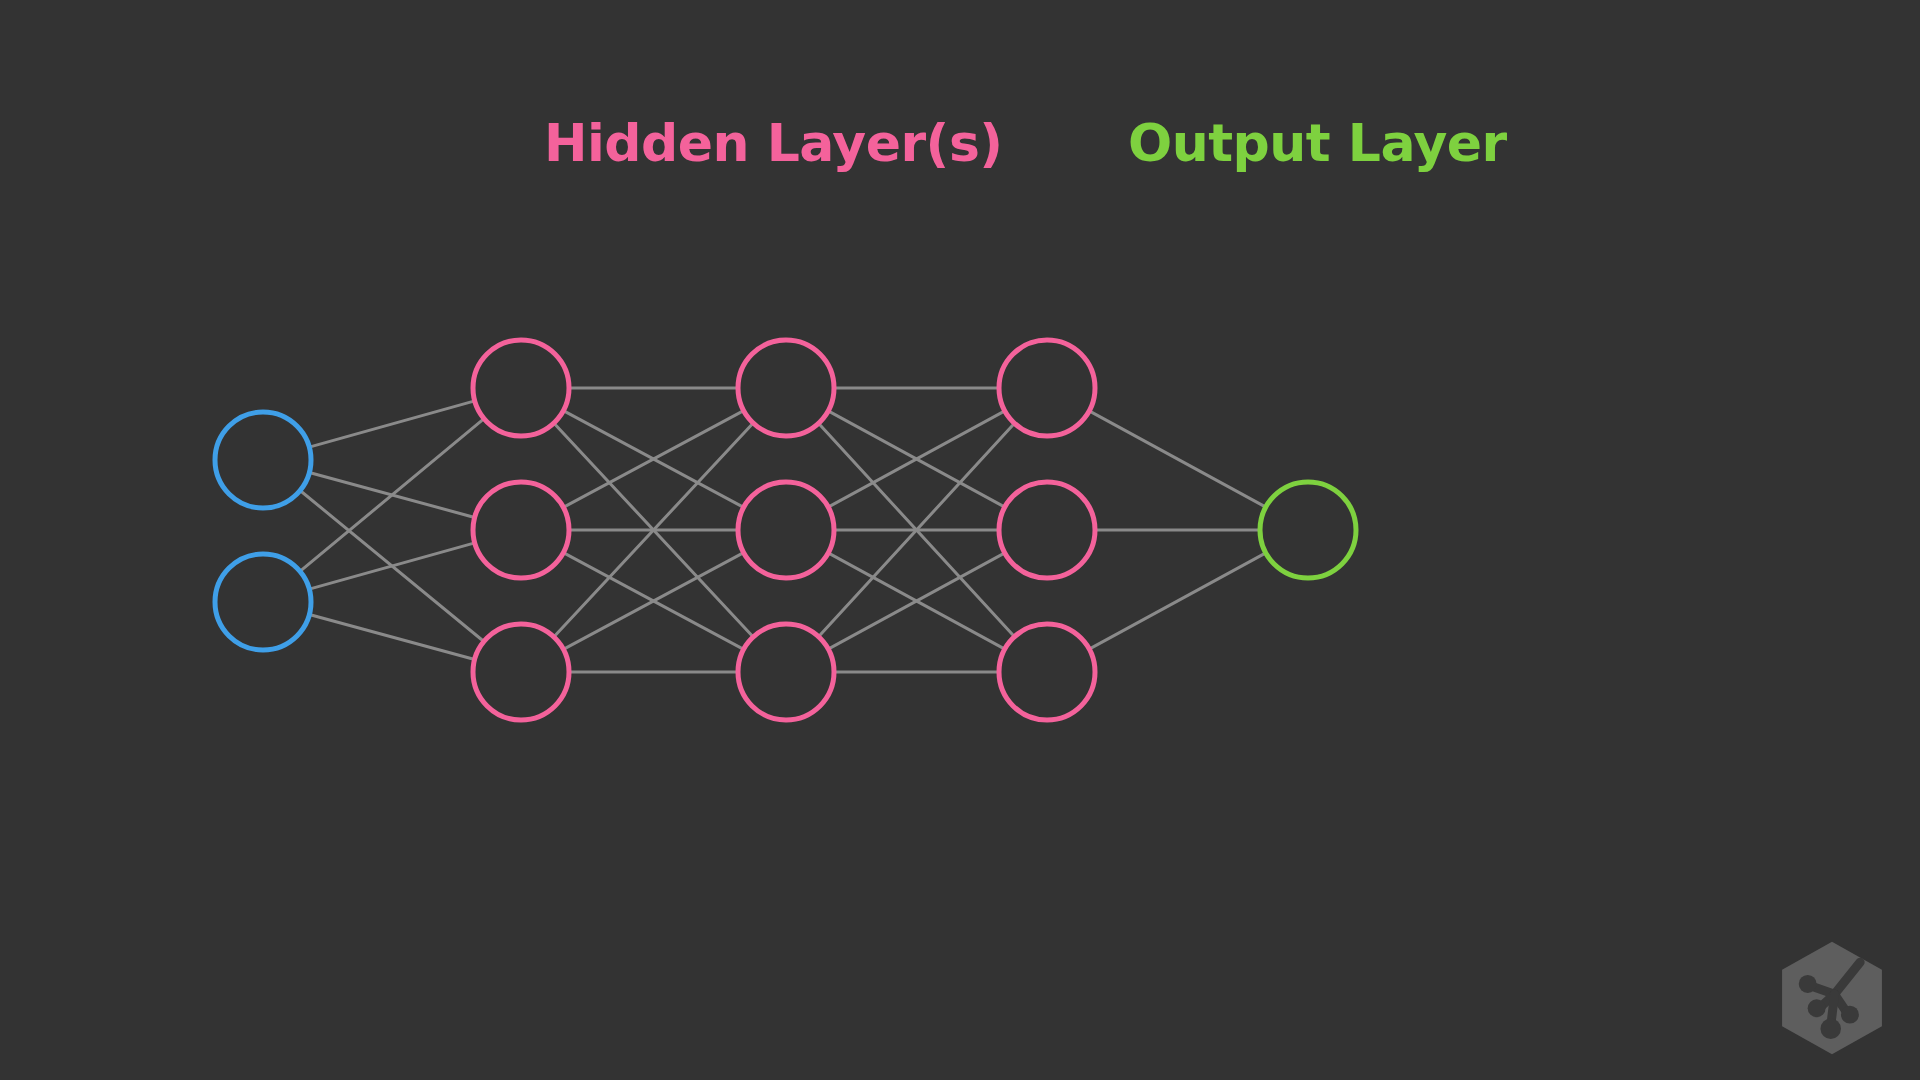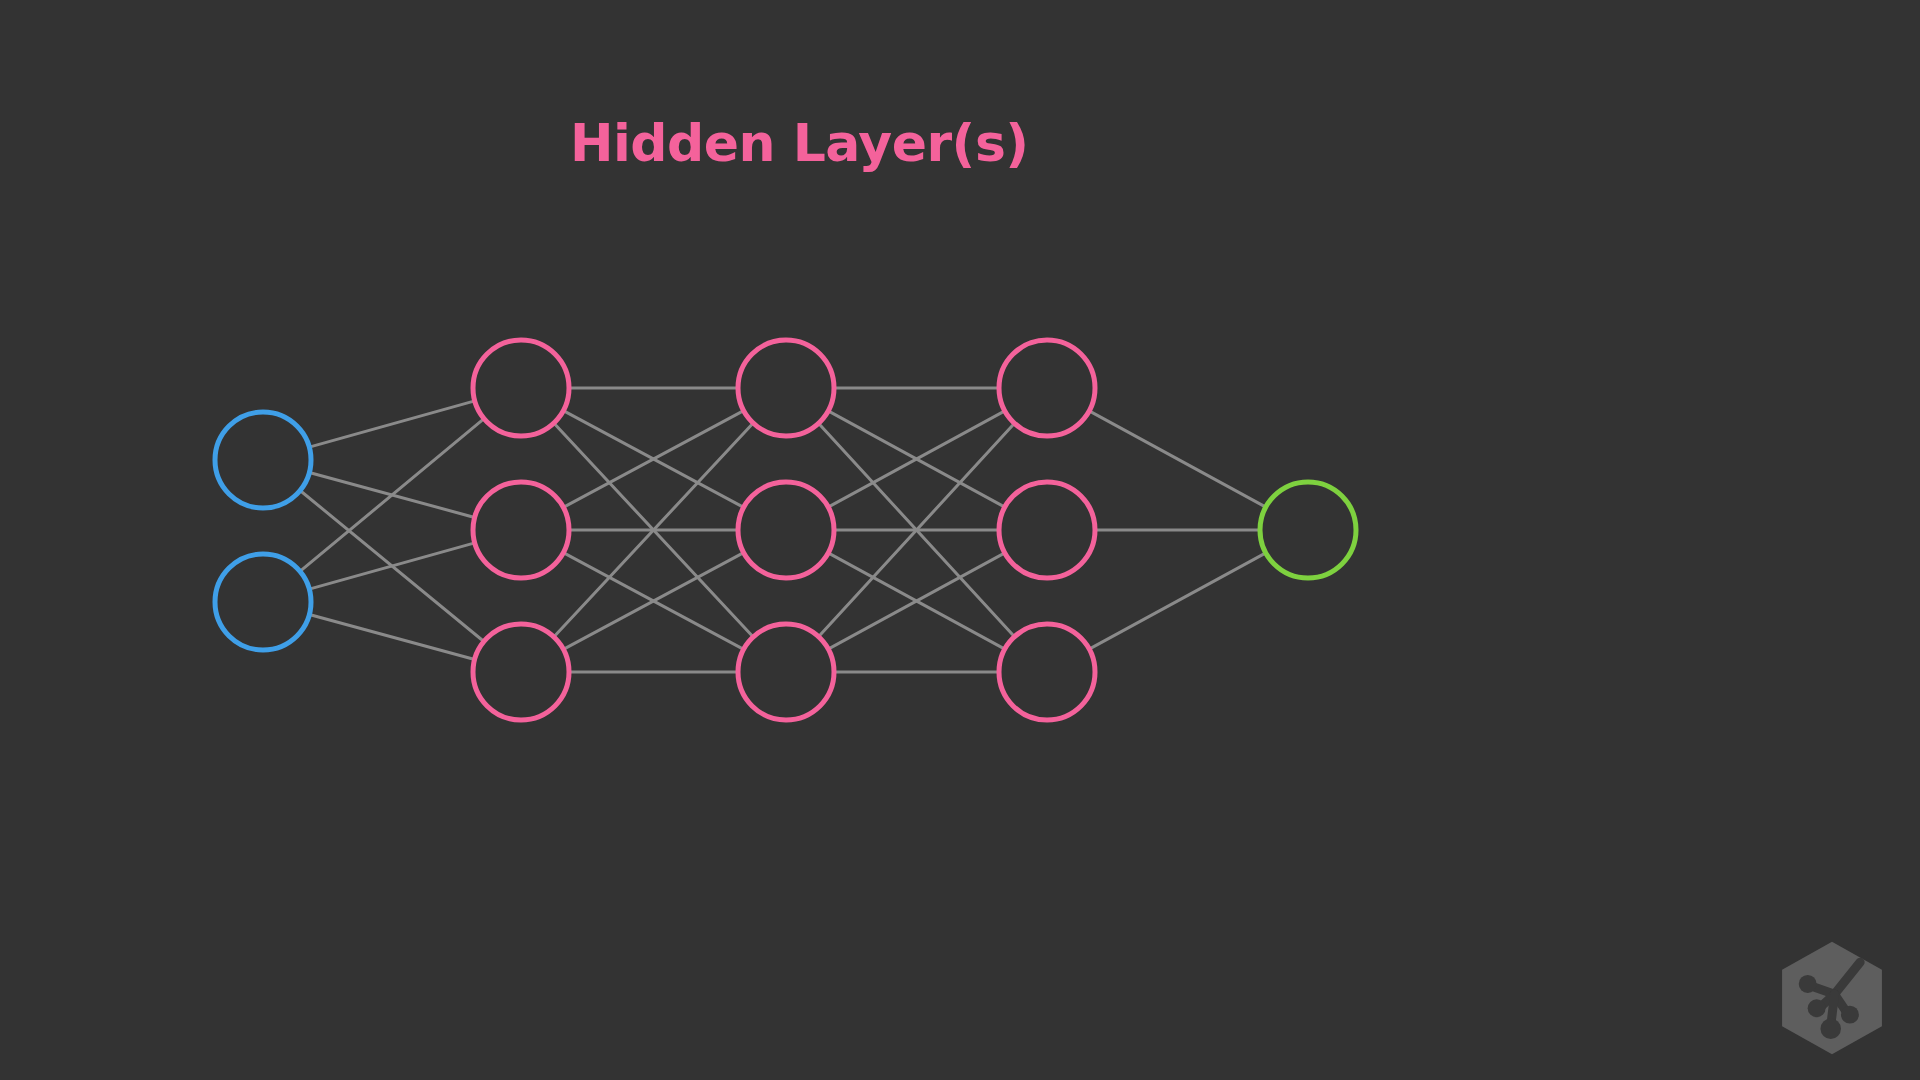--- a/index.html
+++ b/index.html
@@ -26,21 +26,21 @@
   .layer-label {
     position: absolute;
     font-weight: bold;
     font-size: 52px;
     letter-spacing: -0.5px;
     white-space: nowrap;
     line-height: 1;
     font-family: "DejaVu Sans", "Liberation Sans", sans-serif;
   }
   #label-input   { left: 104px;  top: 117px; }
-  #label-hidden  { left: 570px;  top: 117px; }
+  #label-hidden  { left: 544px;  top: 117px; }
   #label-output  { left: 1128px; top: 117px; }
 
   #net-svg {
     position: absolute;
     left: 0;
     top: 0;
     width: 1920px;
     height: 1080px;
   }
   #watermark {
@@ -99,20 +99,21 @@
         <circle cx="1047" cy="388" r="48" fill="none" stroke="#f4629b" stroke-width="5"></circle>
         <circle cx="1047" cy="530" r="48" fill="none" stroke="#f4629b" stroke-width="5"></circle>
         <circle cx="1047" cy="672" r="48" fill="none" stroke="#f4629b" stroke-width="5"></circle>
         <circle cx="1308" cy="530" r="48" fill="none" stroke="#7ed13f" stroke-width="5"></circle>
       </g>
   </svg>
 
 
   <div class="layer-label" id="label-hidden" style="color: rgb(244, 98, 155);">Hidden Layer(s)</div>
 
+  <div class="layer-label" id="label-output" style="color: rgb(126, 209, 63);">Output Layer</div>
 
   <svg id="watermark" viewBox="0 0 100 100" xmlns="http://www.w3.org/2000/svg">
     <polygon points="50,6 89,28 89,72 50,94 11,72 11,28" fill="#5e5e5e"></polygon>
     <g fill="#3a3a3a" stroke="#3a3a3a" stroke-width="7" stroke-linecap="round" stroke-linejoin="round">
       <path d="M32,40 L52,47 L72,22" fill="none"></path>
       <path d="M52,47 L40,58" fill="none"></path>
       <path d="M52,47 L62,62" fill="none"></path>
       <path d="M52,47 L49,72" fill="none"></path>
       <circle cx="31" cy="39" r="7" stroke="none"></circle>
       <circle cx="38" cy="58" r="7" stroke="none"></circle>

